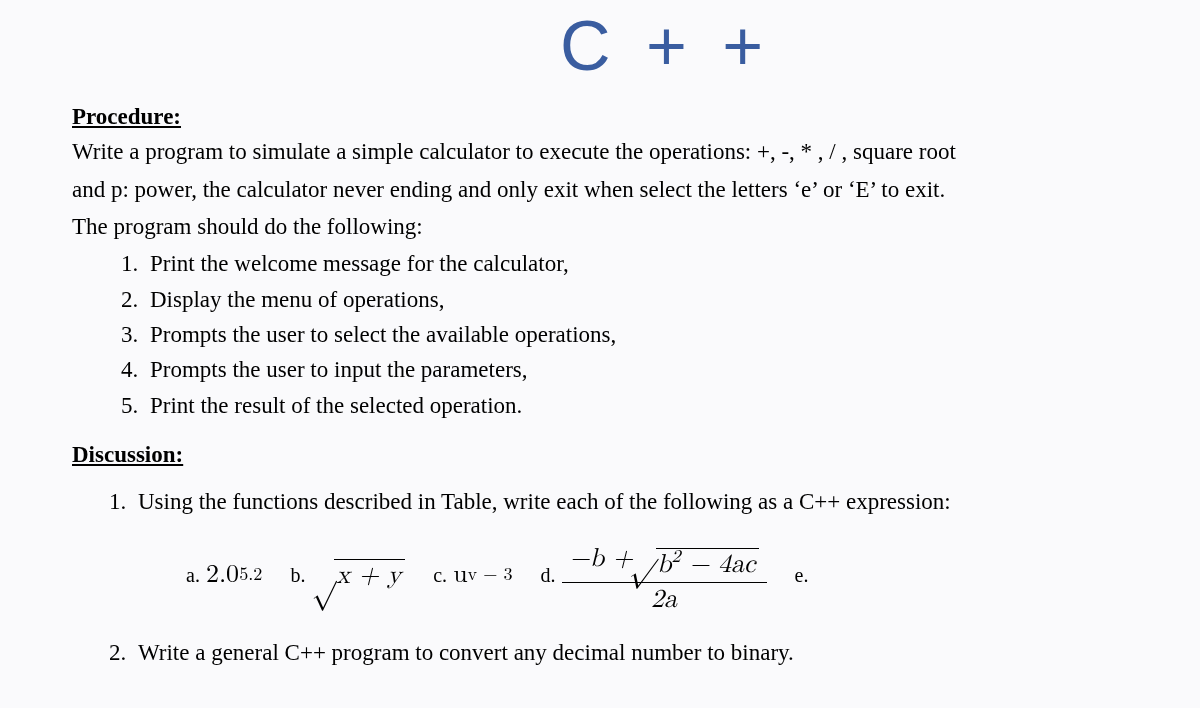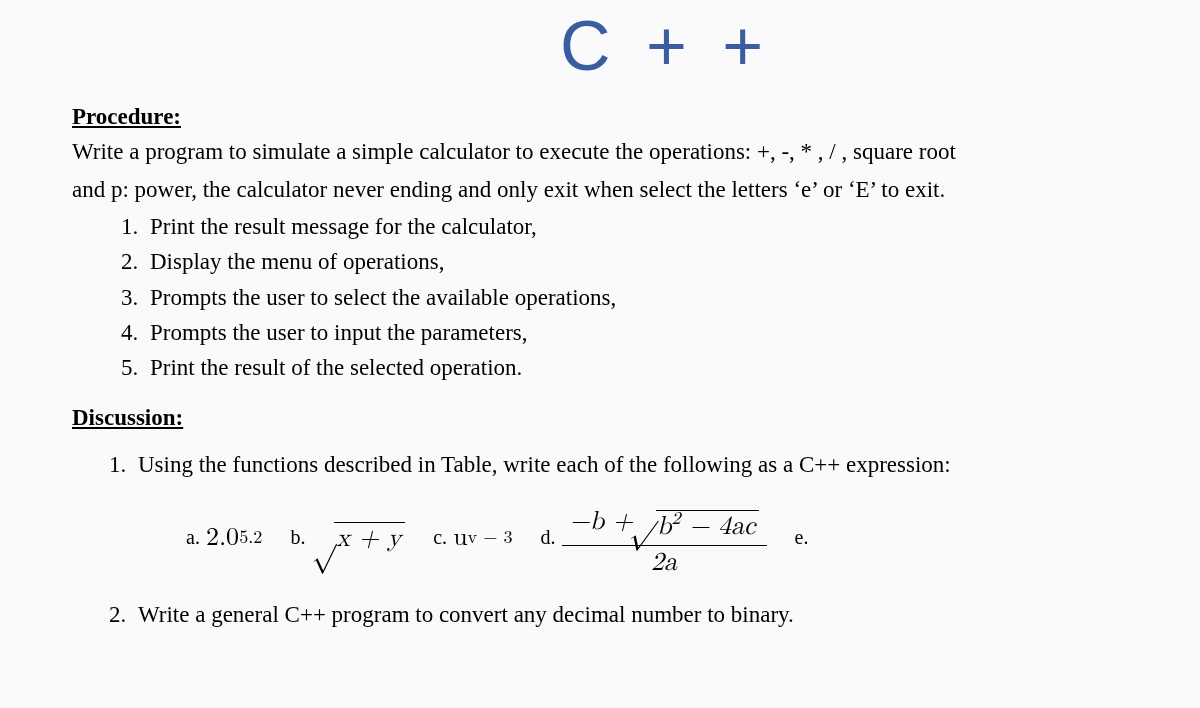--- a/index.html
+++ b/index.html
@@ -128,23 +128,24 @@
 </head>
 <body>
 
 <div class="handwritten">C + +</div>
 
 <div class="page">
 
   <div class="section-heading">Procedure:</div>
   <p class="para">Write a program to simulate a simple calculator to execute the operations: +, -, * , / , square root</p>
   <p class="para">and p: power, the calculator never ending and only exit when select the letters  ‘e’ or ‘E’ to exit.</p>
+  <p class="para">The program should do the following:</p>
 
   <ol class="numlist">
-    <li>Print the result message for the calculator,</li>
+    <li>Print the welcome message for the calculator,</li>
     <li>Display the menu of operations,</li>
     <li>Prompts the user to select the available operations,</li>
     <li>Prompts the user to input the parameters,</li>
     <li>Print the result of the selected operation.</li>
   </ol>
 
   <div class="discussion-heading">Discussion:</div>
 
   <ol class="disc-list">
     <li>

